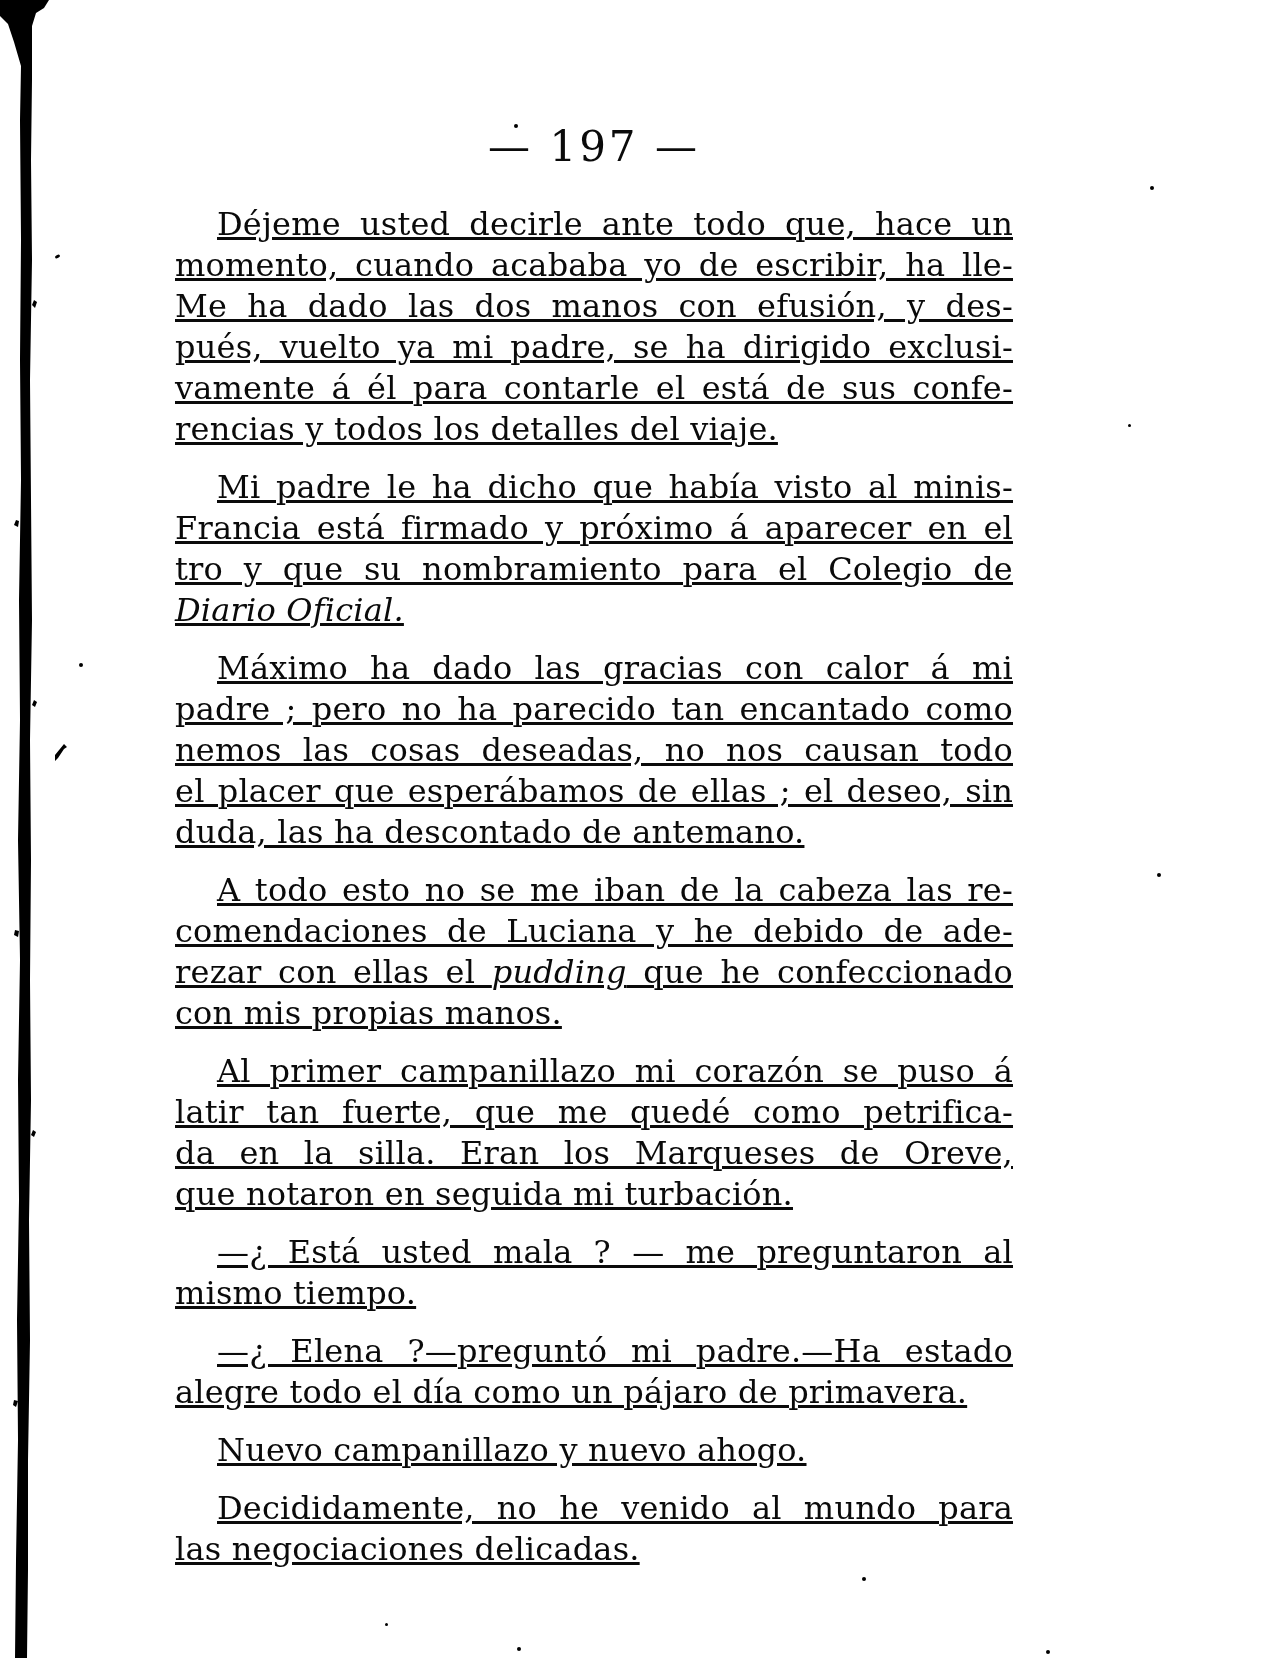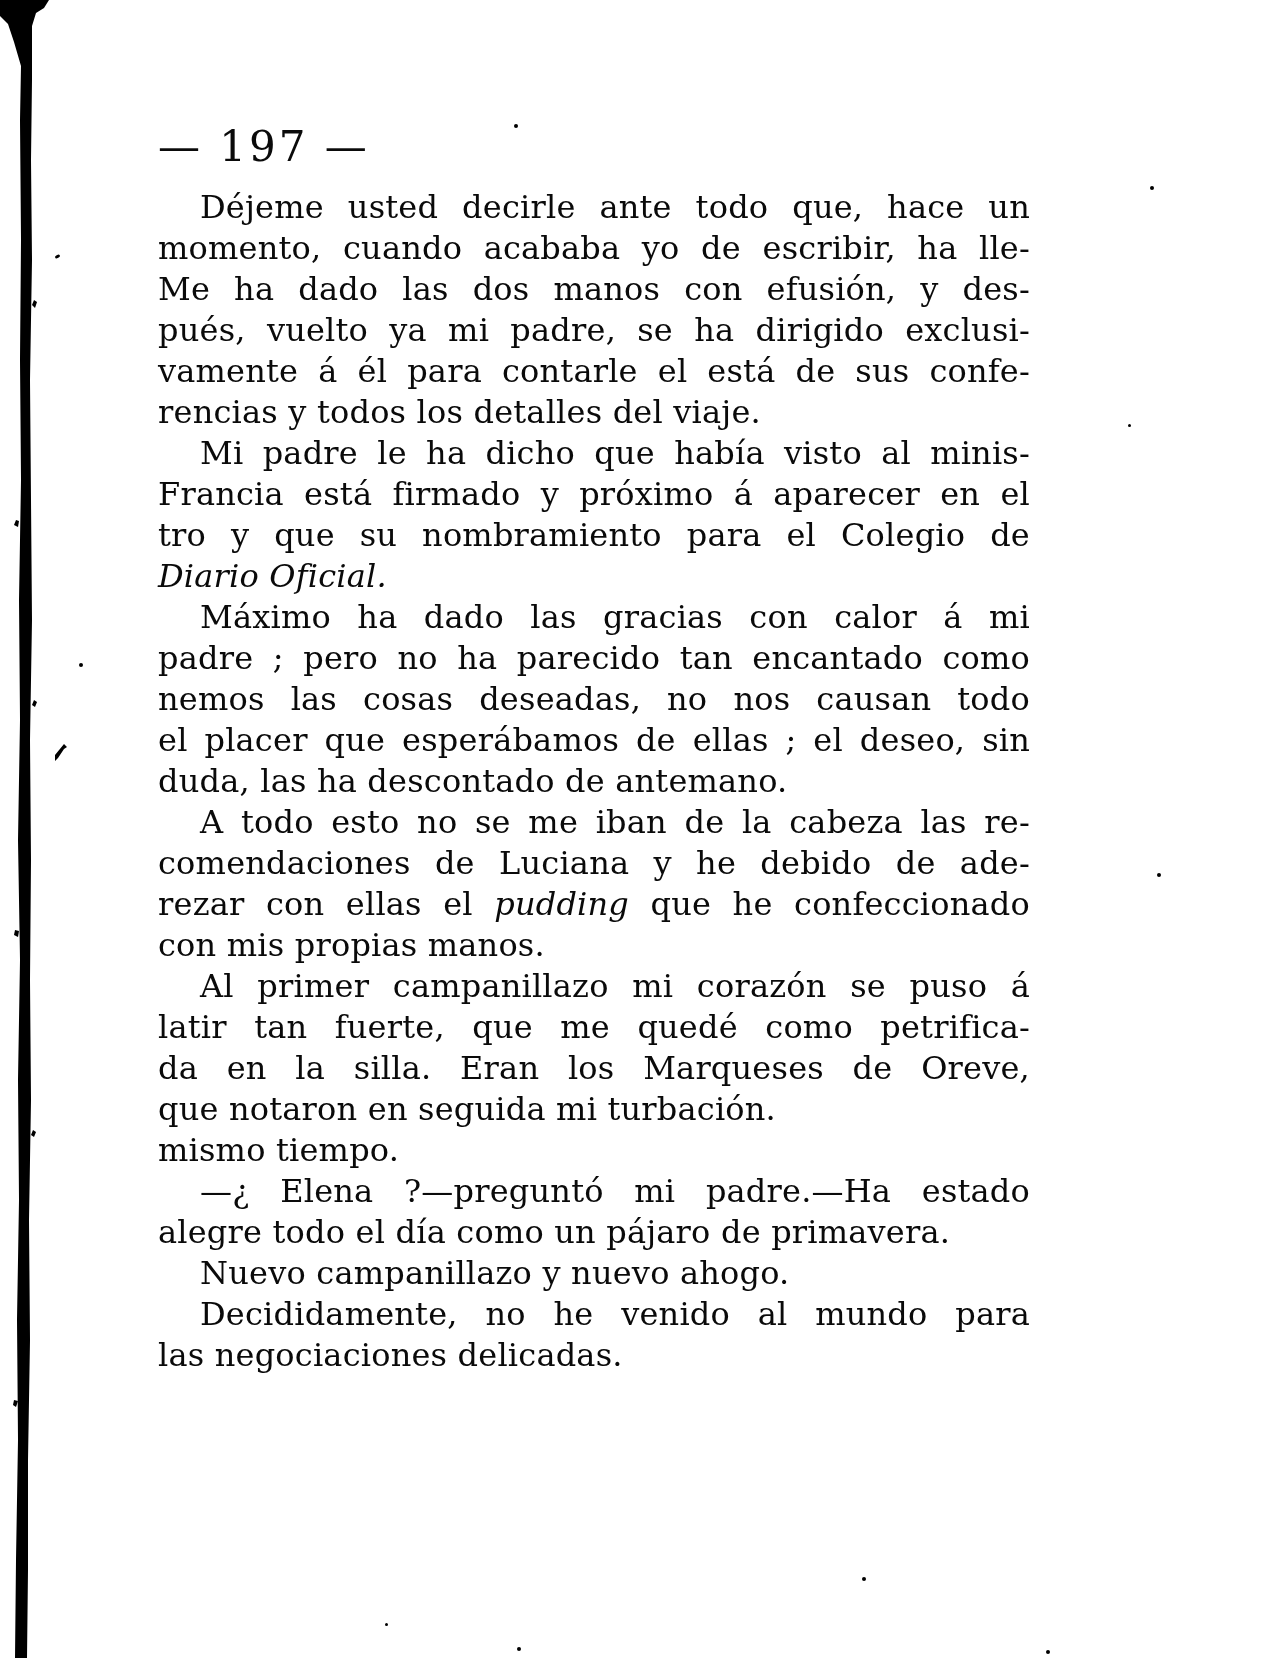--- a/index.html
+++ b/index.html
@@ -15,36 +15,36 @@
   .page { position: absolute; inset: 0; }
 
   
   .artifact { position: absolute; left: 0; top: 0; width: 70px; height: 1658px; }
 
   .page-number {
     position: absolute;
     top: 122px;
     left: 158px;
     width: 872px;
-    text-align: left;
+    text-align: center;
     font-size: 42px;
     letter-spacing: 3px;
     white-space: nowrap;
   }
 
   .text-body {
     position: absolute;
     top: 187px;
     left: 158px;
     width: 872px;
     font-size: 32px;
     line-height: 41px;
     letter-spacing: 0.2px;
   }
-  .para { margin: 0; }
+  .para { margin: 17px; text-decoration: underline; }
   .line {
     text-align: justify;
     text-align-last: justify;
   }
   .line.last { text-align-last: left; }
   .line.indent { text-indent: 42px; }
   .it { font-style: italic; }
 
   .speck {
     position: absolute;
@@ -105,20 +105,21 @@
         <div class="line"><span>rezar con ellas el </span><span class="it">pudding</span><span> que he confeccionado</span></div>
         <div class="line last"><span>con mis propias manos.</span></div>
       </div>
       <div class="para">
         <div class="line indent"><span>Al primer campanillazo mi corazón se puso á</span></div>
         <div class="line"><span>latir tan fuerte, que me quedé como petrifica-</span></div>
         <div class="line"><span>da en la silla. Eran los Marqueses de Oreve,</span></div>
         <div class="line last"><span>que notaron en seguida mi turbación.</span></div>
       </div>
       <div class="para">
+        <div class="line indent"><span>—¿ Está usted mala ? — me preguntaron al</span></div>
         <div class="line last"><span>mismo tiempo.</span></div>
       </div>
       <div class="para">
         <div class="line indent"><span>—¿ Elena ?—preguntó mi padre.—Ha estado</span></div>
         <div class="line last"><span>alegre todo el día como un pájaro de primavera.</span></div>
       </div>
       <div class="para">
         <div class="line last indent"><span>Nuevo campanillazo y nuevo ahogo.</span></div>
       </div>
       <div class="para">

